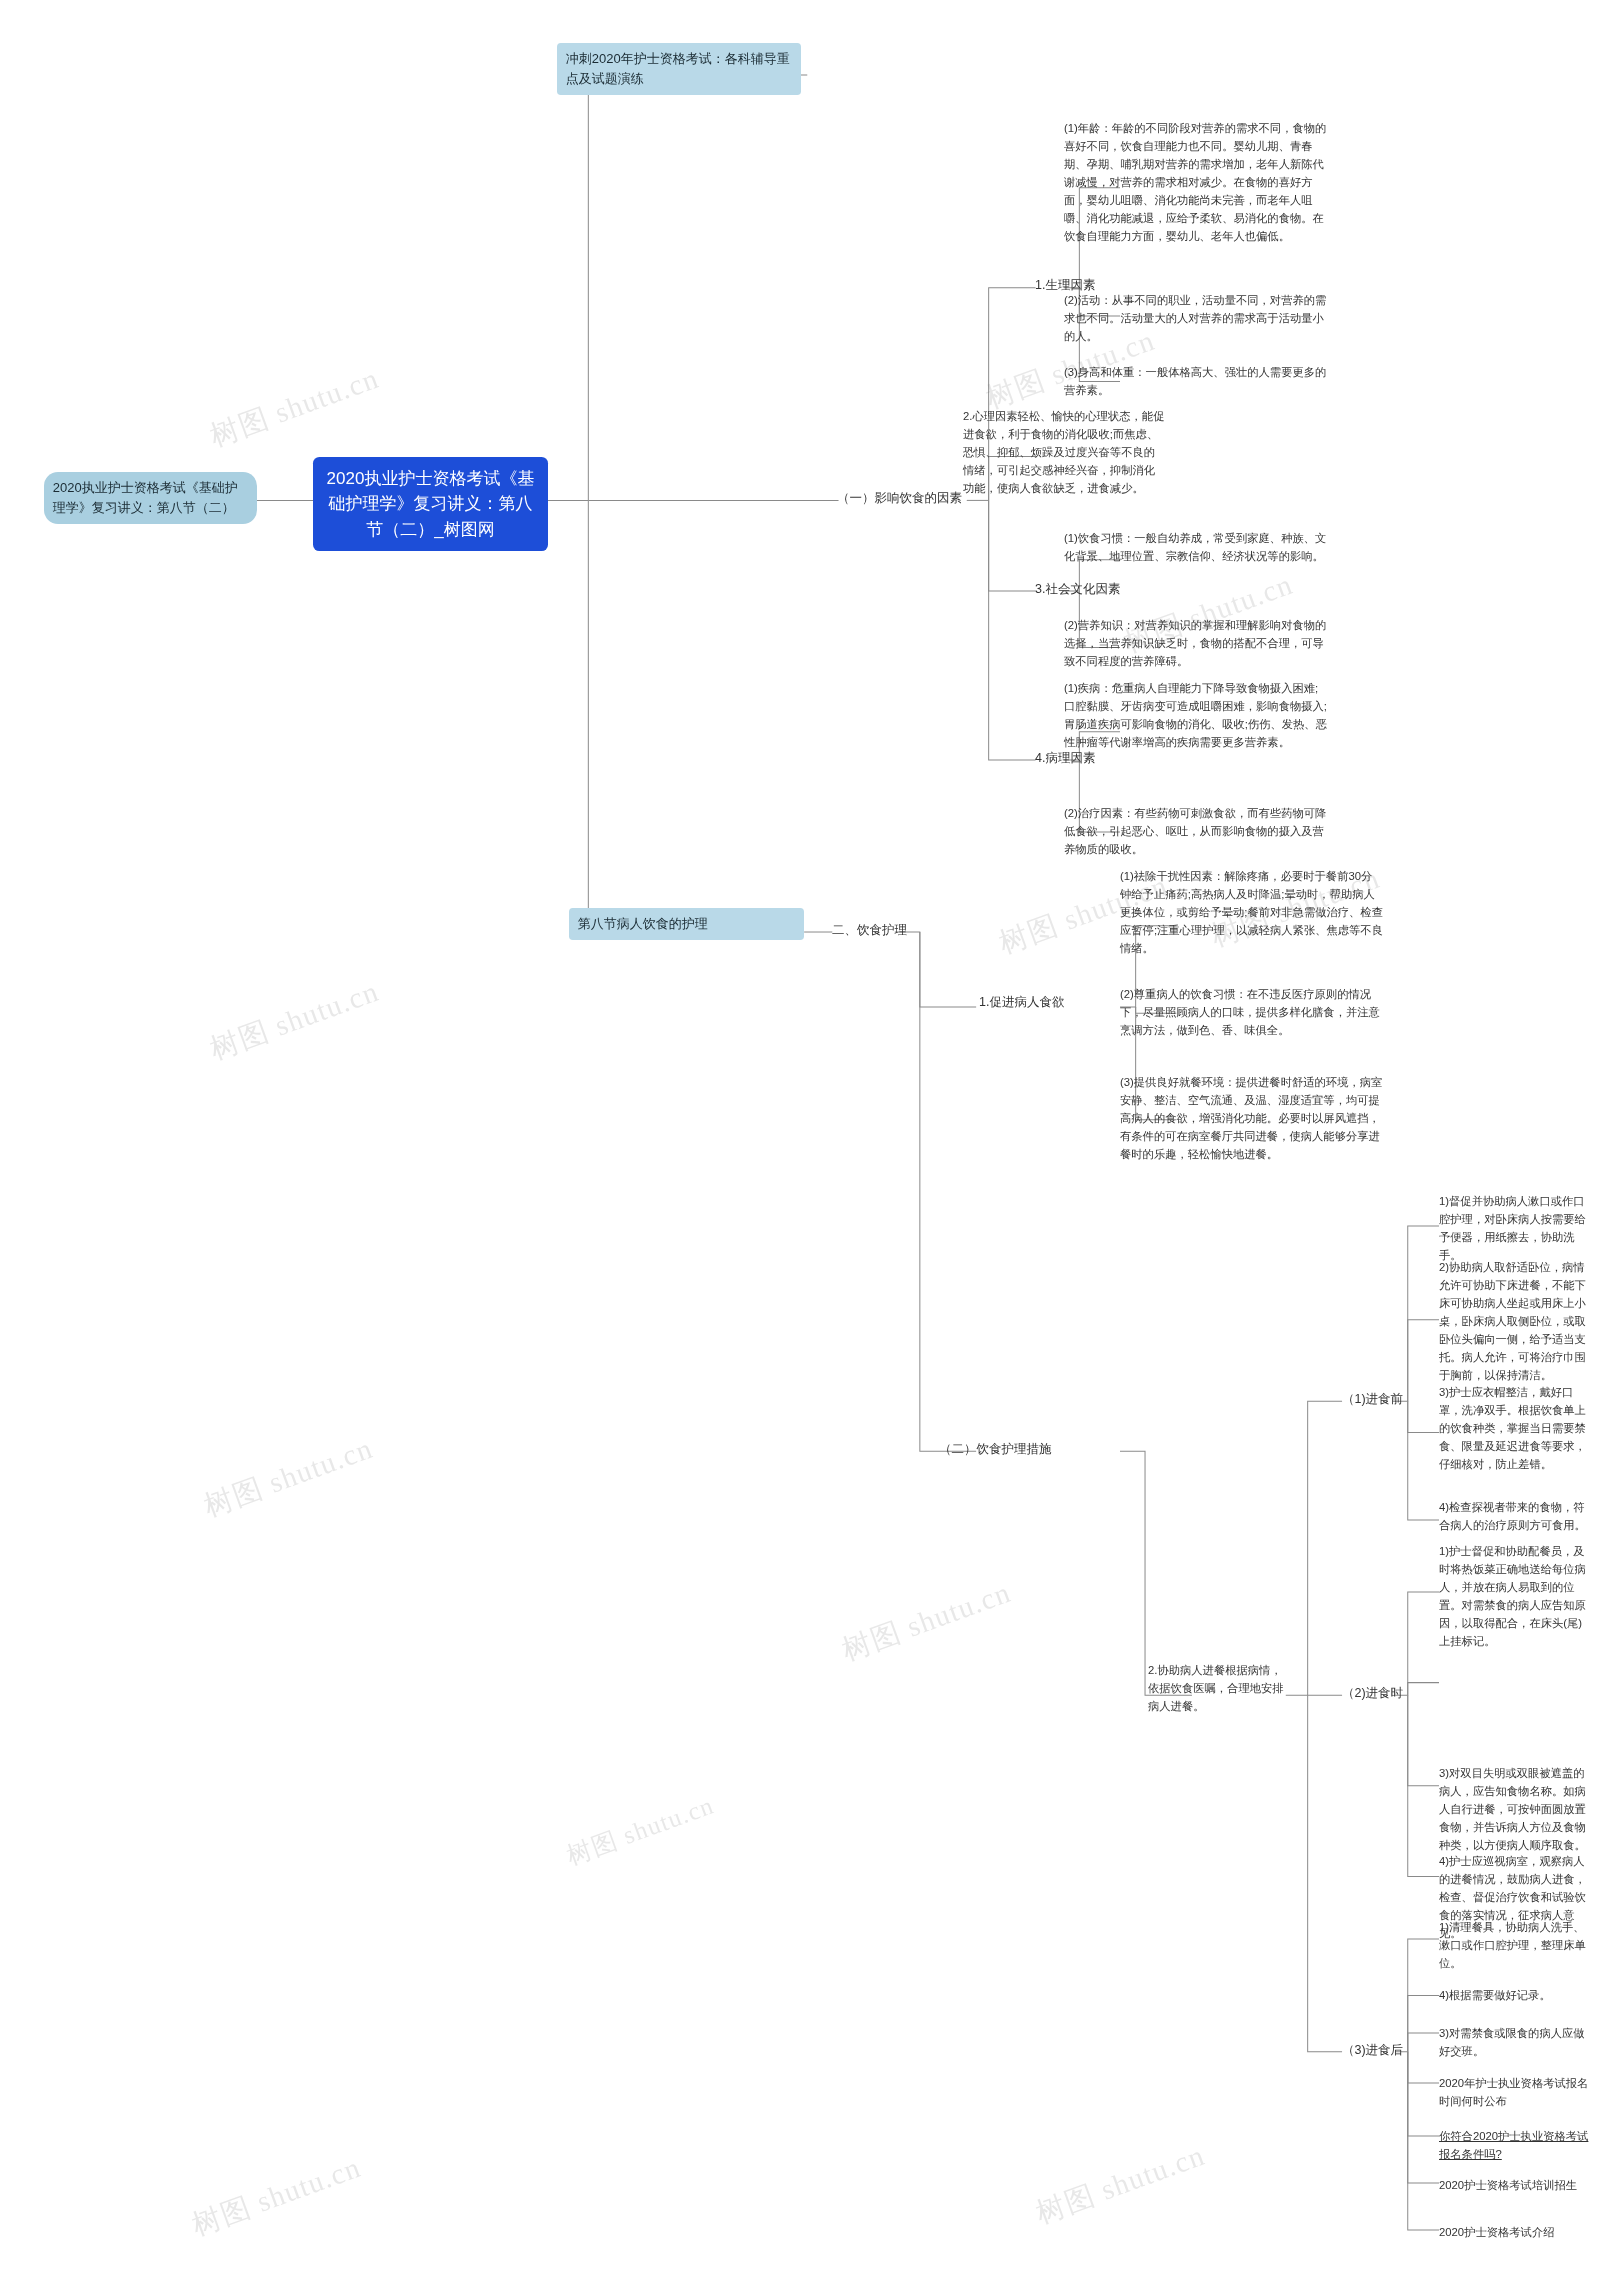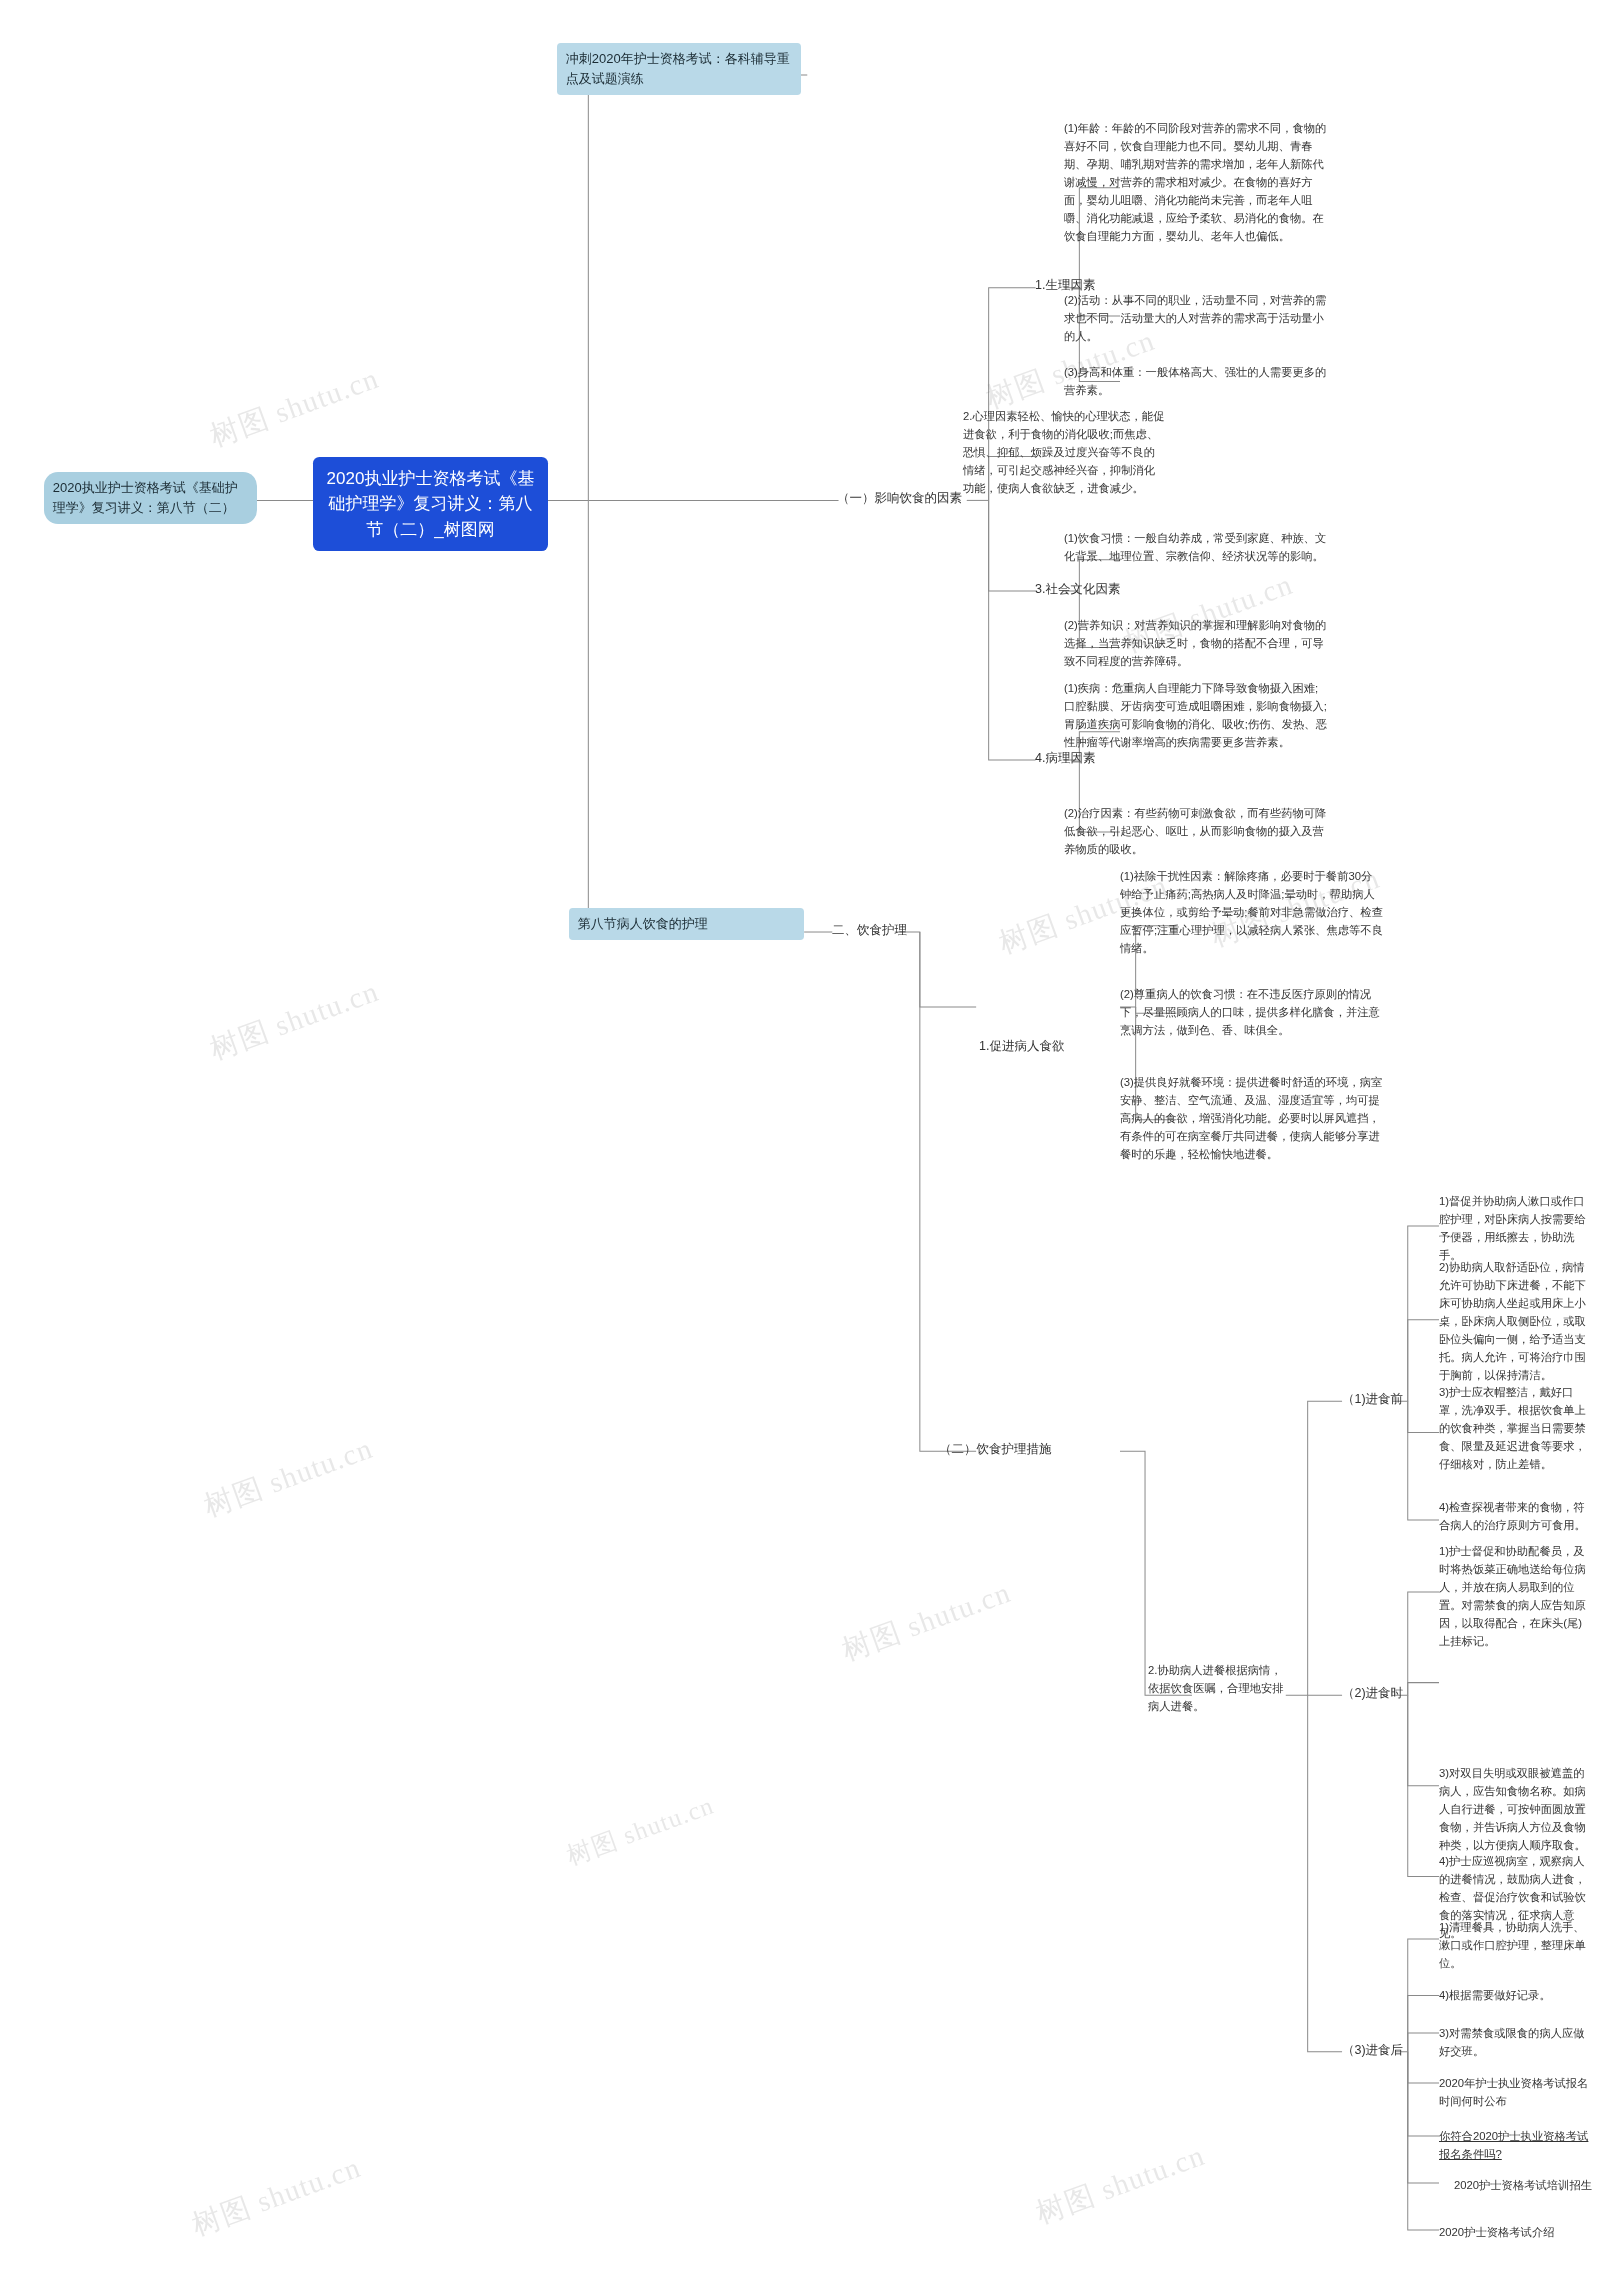--- a/index.html
+++ b/index.html
@@ -115,21 +115,21 @@
   <div class="node leaf" style="left:1064px;top:119px;width:263px;">(1)年龄：年龄的不同阶段对营养的需求不同，食物的喜好不同，饮食自理能力也不同。婴幼儿期、青春期、孕期、哺乳期对营养的需求增加，老年人新陈代谢减慢，对营养的需求相对减少。在食物的喜好方面，婴幼儿咀嚼、消化功能尚未完善，而老年人咀嚼、消化功能减退，应给予柔软、易消化的食物。在饮食自理能力方面，婴幼儿、老年人也偏低。</div>
   <div class="node leaf" style="left:1064px;top:291px;width:263px;">(2)活动：从事不同的职业，活动量不同，对营养的需求也不同。活动量大的人对营养的需求高于活动量小的人。</div>
   <div class="node leaf" style="left:1064px;top:363px;width:263px;">(3)身高和体重：一般体格高大、强壮的人需要更多的营养素。</div>
 
   <div class="node leaf" style="left:1064px;top:529px;width:263px;">(1)饮食习惯：一般自幼养成，常受到家庭、种族、文化背景、地理位置、宗教信仰、经济状况等的影响。</div>
   <div class="node leaf" style="left:1064px;top:616px;width:263px;">(2)营养知识：对营养知识的掌握和理解影响对食物的选择，当营养知识缺乏时，食物的搭配不合理，可导致不同程度的营养障碍。</div>
 
   <div class="node leaf" style="left:1064px;top:679px;width:263px;">(1)疾病：危重病人自理能力下降导致食物摄入困难;口腔黏膜、牙齿病变可造成咀嚼困难，影响食物摄入;胃肠道疾病可影响食物的消化、吸收;伤伤、发热、恶性肿瘤等代谢率增高的疾病需要更多营养素。</div>
   <div class="node leaf" style="left:1064px;top:804px;width:263px;">(2)治疗因素：有些药物可刺激食欲，而有些药物可降低食欲，引起恶心、呕吐，从而影响食物的摄入及营养物质的吸收。</div>
 
-  <div class="node plain" style="left:979px;top:1036px;width:125px;">1.促进病人食欲</div>
+  <div class="node plain" style="left:979px;top:992px;width:125px;">1.促进病人食欲</div>
   <div class="node leaf" style="left:1120px;top:867px;width:263px;">(1)祛除干扰性因素：解除疼痛，必要时于餐前30分钟给予止痛药;高热病人及时降温;晕动时，帮助病人更换体位，或剪给予晕动;餐前对非急需做治疗、检查应暂停;注重心理护理，以减轻病人紧张、焦虑等不良情绪。</div>
   <div class="node leaf" style="left:1120px;top:985px;width:263px;">(2)尊重病人的饮食习惯：在不违反医疗原则的情况下，尽量照顾病人的口味，提供多样化膳食，并注意烹调方法，做到色、香、味俱全。</div>
   <div class="node leaf" style="left:1120px;top:1073px;width:263px;">(3)提供良好就餐环境：提供进餐时舒适的环境，病室安静、整洁、空气流通、及温、湿度适宜等，均可提高病人的食欲，增强消化功能。必要时以屏风遮挡，有条件的可在病室餐厅共同进餐，使病人能够分享进餐时的乐趣，轻松愉快地进餐。</div>
 
   <div class="node plain" style="left:939px;top:1439px;width:144px;">（二）饮食护理措施</div>
   <div class="node leaf" style="left:1148px;top:1661px;width:144px;">2.协助病人进餐根据病情，依据饮食医嘱，合理地安排病人进餐。</div>
 
   <div class="node plain" style="left:1342px;top:1389px;width:75px;">（1)进食前</div>
   <div class="node plain" style="left:1342px;top:1683px;width:75px;">（2)进食时</div>
   <div class="node plain" style="left:1342px;top:2040px;width:75px;">（3)进食后</div>
@@ -141,17 +141,17 @@
 
   <div class="node leaf" style="left:1439px;top:1542px;width:153px;">1)护士督促和协助配餐员，及时将热饭菜正确地送给每位病人，并放在病人易取到的位置。对需禁食的病人应告知原因，以取得配合，在床头(尾)上挂标记。</div>
   <div class="node leaf" style="left:1439px;top:1764px;width:153px;">3)对双目失明或双眼被遮盖的病人，应告知食物名称。如病人自行进餐，可按钟面圆放置食物，并告诉病人方位及食物种类，以方便病人顺序取食。</div>
   <div class="node leaf" style="left:1439px;top:1852px;width:153px;">4)护士应巡视病室，观察病人的进餐情况，鼓励病人进食，检查、督促治疗饮食和试验饮食的落实情况，征求病人意见。</div>
 
   <div class="node leaf" style="left:1439px;top:1918px;width:153px;">1)清理餐具，协助病人洗手、漱口或作口腔护理，整理床单位。</div>
   <div class="node leaf" style="left:1439px;top:1986px;width:153px;">4)根据需要做好记录。</div>
   <div class="node leaf" style="left:1439px;top:2024px;width:153px;">3)对需禁食或限食的病人应做好交班。</div>
   <div class="node leaf" style="left:1439px;top:2074px;width:153px;">2020年护士执业资格考试报名时间何时公布</div>
   <div class="node leaf" style="left:1439px;top:2127px;width:153px;text-decoration:underline;">你符合2020护士执业资格考试报名条件吗?</div>
-  <div class="node leaf" style="left:1439px;top:2176px;width:153px;text-align:right;">2020护士资格考试培训招生</div>
+  <div class="node leaf" style="left:1439px;top:2176px;width:153px;">2020护士资格考试培训招生</div>
   <div class="node leaf" style="left:1439px;top:2223px;width:153px;">2020护士资格考试介绍</div>
 
 </div>
 
 
 </body></html>

